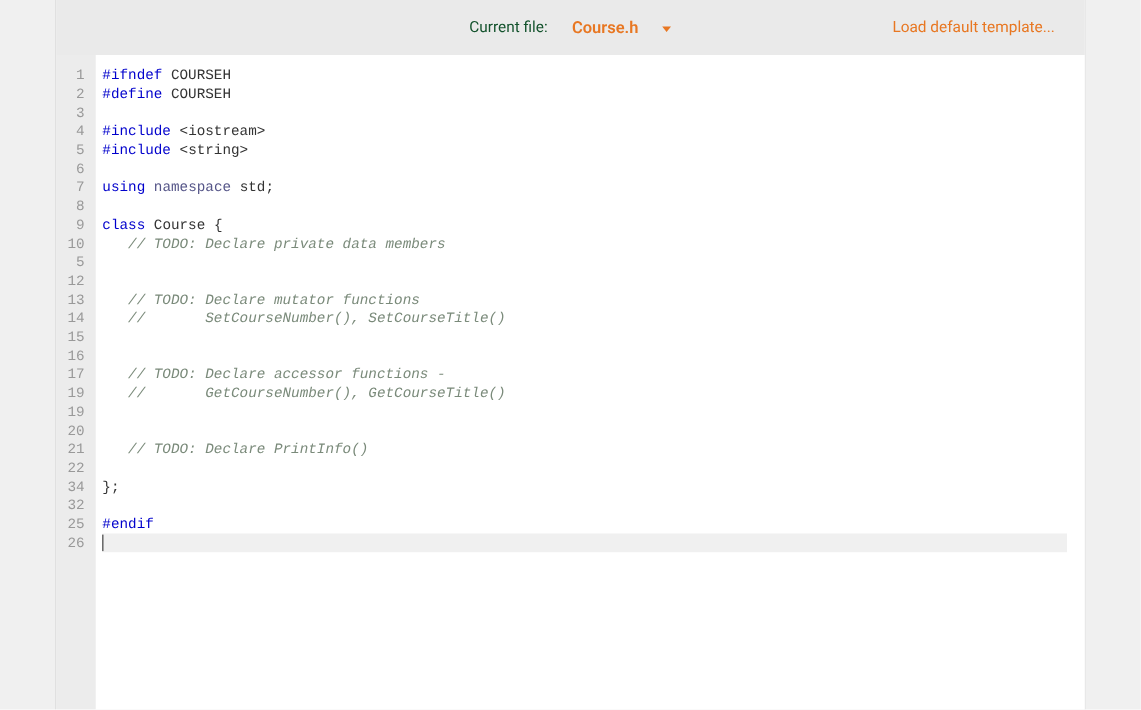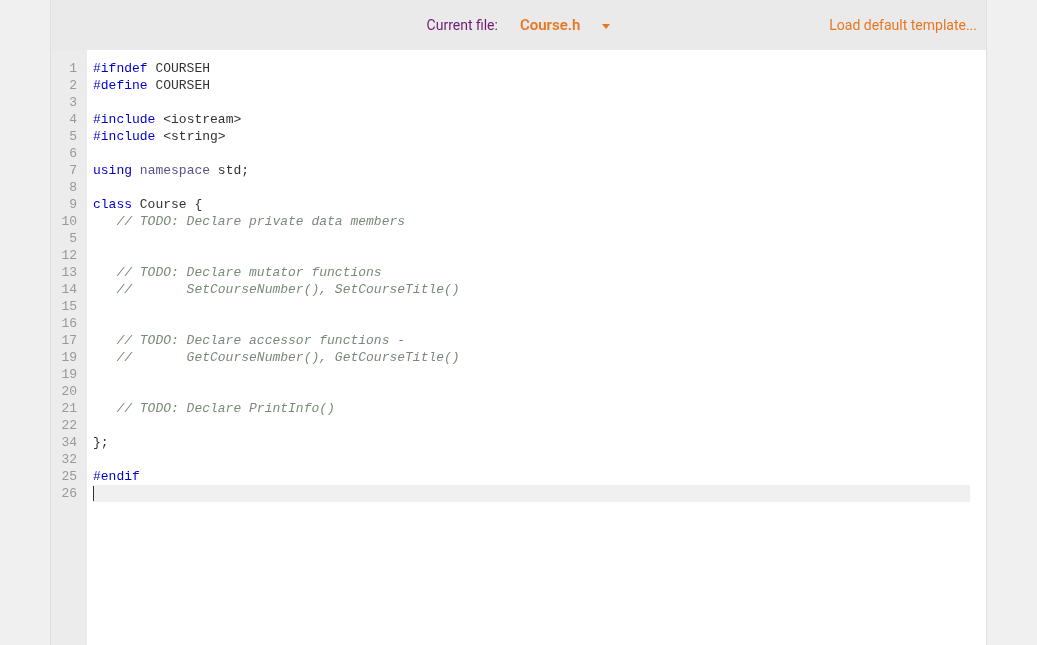--- a/index.html
+++ b/index.html
@@ -20,21 +20,21 @@
     }
     .header {
       background: #eaeaea;
       height: 50px;
       display: flex;
       align-items: center;
       justify-content: center;
       position: relative;
     }
     .current-file-label {
-      color: #701a75;
+      color: #14532d;
       font-size: 14px;
       margin-right: 22px;
     }
     .file-selector {
       color: #e87722;
       font-weight: 600;
       font-size: 15px;
       cursor: pointer;
       display: flex;
       align-items: center;
@@ -44,21 +44,21 @@
       width: 0;
       height: 0;
       border-left: 4px solid transparent;
       border-right: 4px solid transparent;
       border-top: 5px solid #e87722;
       display: inline-block;
       margin-top: 2px;
     }
     .load-template {
       position: absolute;
-      right: 9px;
+      right: 27px;
       color: #e87722;
       font-size: 14px;
       cursor: pointer;
     }
     .editor {
       display: flex;
       font-family: Consolas, Monaco, "Courier New", monospace;
       font-size: 13px;
       line-height: 17px;
       background: #fff;

